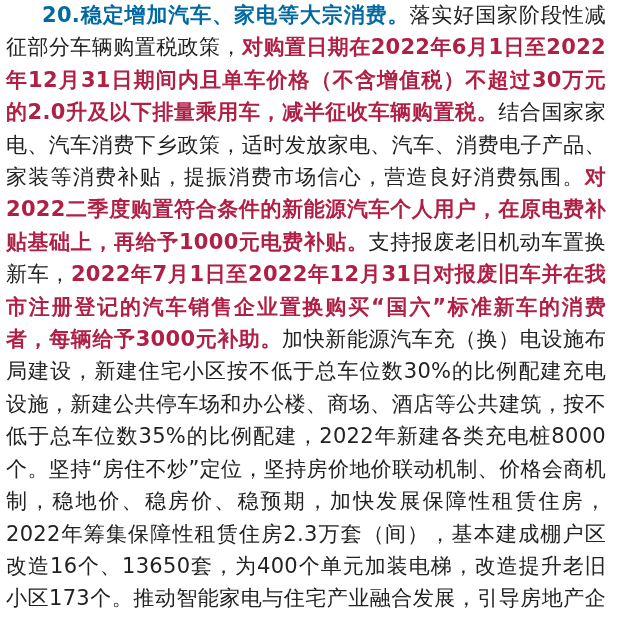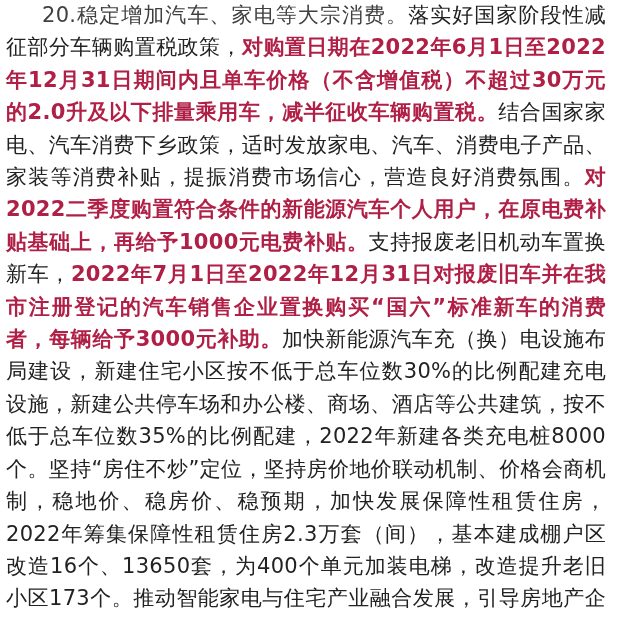--- a/index.html
+++ b/index.html
@@ -20,19 +20,19 @@
     font-family: "DejaVu Sans", "Liberation Sans", sans-serif;
     font-size: 21px;
     line-height: 32.4px;
     color: #1e1e1e;
     text-align: justify;
     text-align-last: left;
     letter-spacing: 0.3px;
   }
   .indent { display: inline-block; width: 36px; }
   .hl { color: #b01f45; font-weight: bold; }
-  .title { color: #404040; font-weight: normal; }
+  .title { color: #0369a1; font-weight: bold; }
   .plain { color: #222222; }
 </style>
 </head>
 <body>
 
 <div class="doc"><span class="indent"></span><span class="title">20.稳定增加汽车、家电等大宗消费。</span><span class="plain">落实好国家阶段性减征部分车辆购置税政策，</span><span class="hl">对购置日期在2022年6月1日至2022年12月31日期间内且单车价格（不含增值税）不超过30万元的2.0升及以下排量乘用车，减半征收车辆购置税。</span><span class="plain">结合国家家电、汽车消费下乡政策，适时发放家电、汽车、消费电子产品、家装等消费补贴，提振消费市场信心，营造良好消费氛围。</span><span class="hl">对2022二季度购置符合条件的新能源汽车个人用户，在原电费补贴基础上，再给予1000元电费补贴。</span><span class="plain">支持报废老旧机动车置换新车，</span><span class="hl">2022年7月1日至2022年12月31日对报废旧车并在我市注册登记的汽车销售企业置换购买“国六”标准新车的消费者，每辆给予3000元补助。</span><span class="plain">加快新能源汽车充（换）电设施布局建设，新建住宅小区按不低于总车位数30%的比例配建充电设施，新建公共停车场和办公楼、商场、酒店等公共建筑，按不低于总车位数35%的比例配建，2022年新建各类充电桩8000个。坚持“房住不炒”定位，坚持房价地价联动机制、价格会商机制，稳地价、稳房价、稳预期，加快发展保障性租赁住房，2022年筹集保障性租赁住房2.3万套（间），基本建成棚户区改造16个、13650套，为400个单元加装电梯，改造提升老旧小区173个。推动智能家电与住宅产业融合发展，引导房地产企业建设不同层级智能家居成套系统的示范住宅，年内开工建设智慧住宅3万平方米以上。</span></div>
 
 </body></html>

